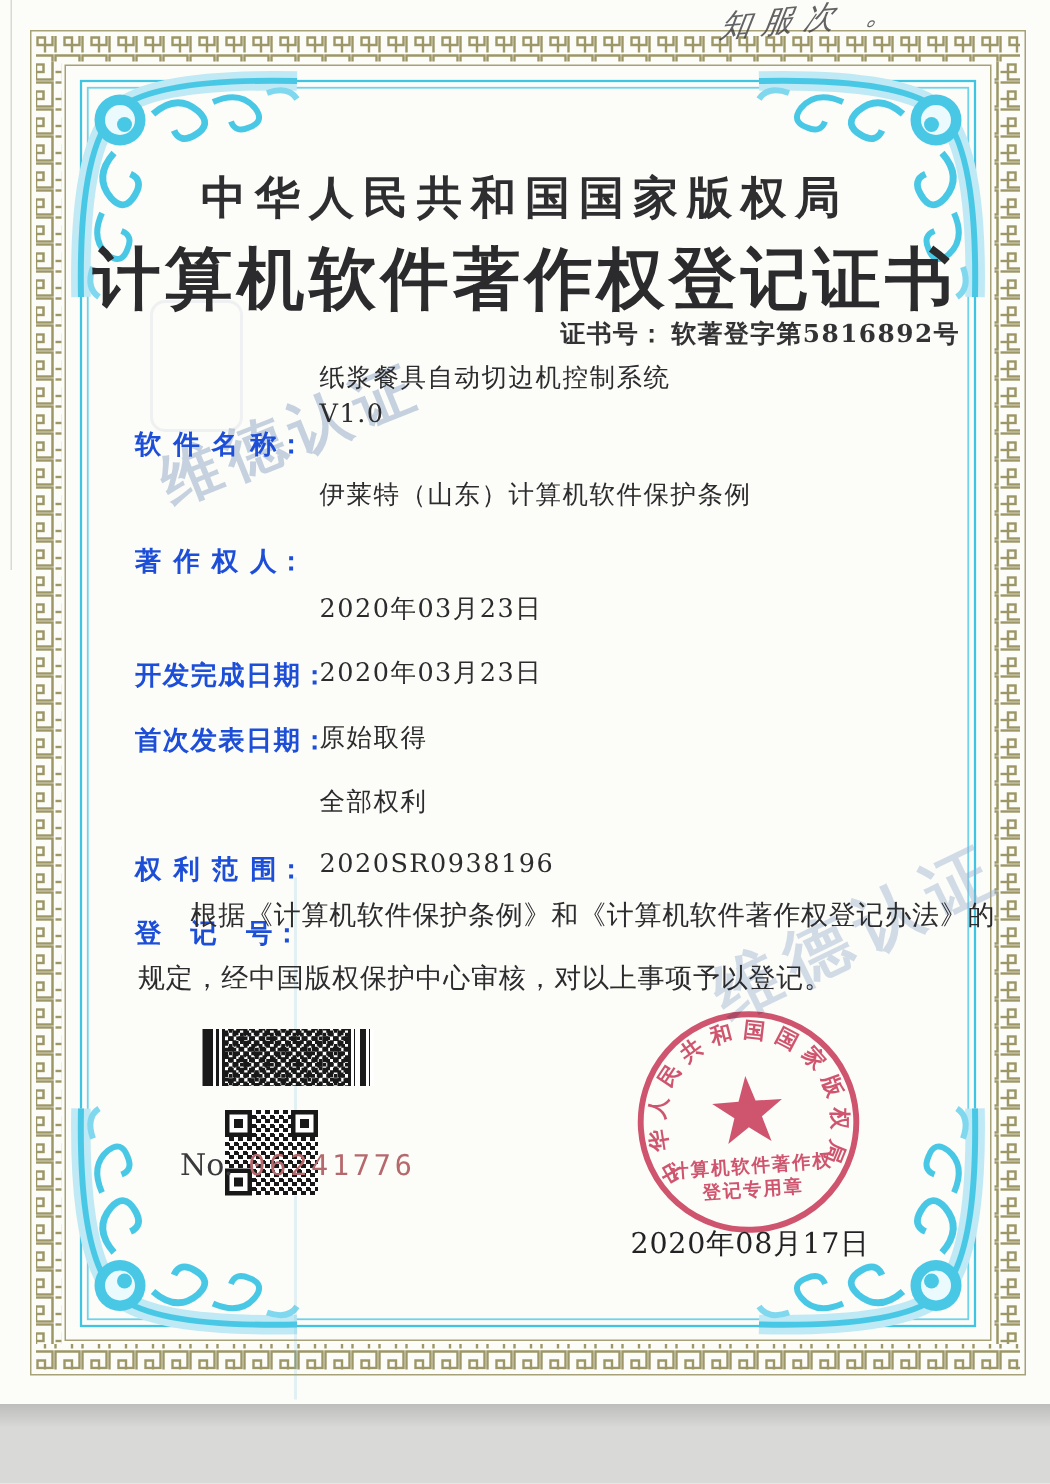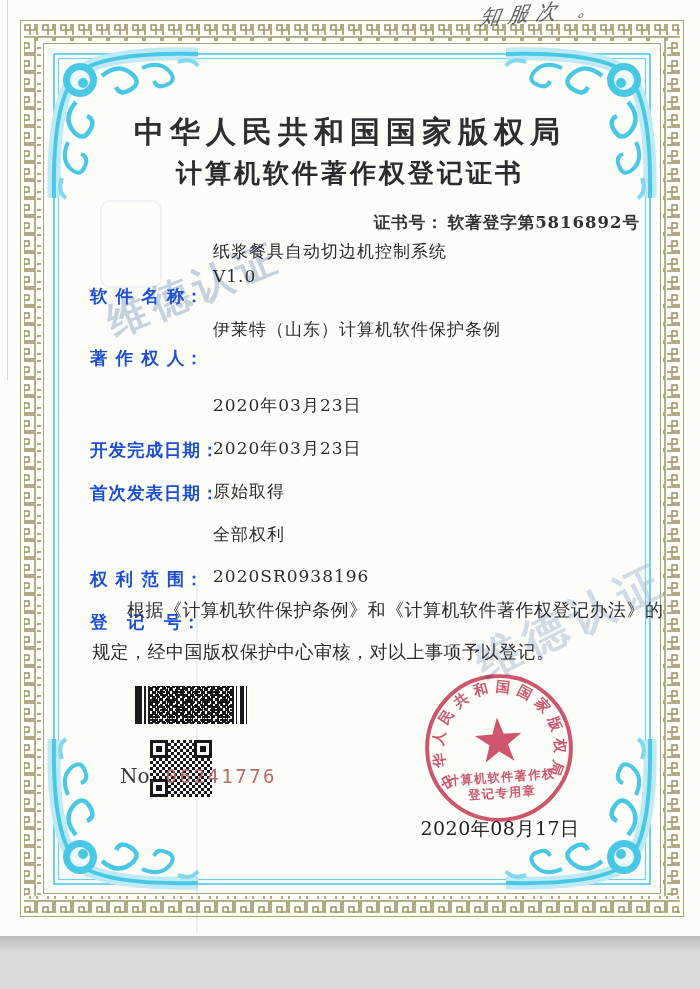--- a/index.html
+++ b/index.html
@@ -18,21 +18,21 @@
   .border-svg { position:absolute; left:0; top:0; }
 
   
   .abs { position:absolute; }
   .authority {
     left:0; top:112px; width:700px; text-align:center;
     font-size:30px; font-weight:bold; color:#2e2e30; letter-spacing:6px;
   }
   .cert-title {
     left:0; top:156px; width:700px; text-align:center;
-    font-size:26px; font-weight:bold; color:#2b2b2d; letter-spacing:3px;
+    font-size:45px; font-weight:bold; color:#2b2b2d; letter-spacing:3px;
   }
   .cert-no {
     left:0; top:212px; width:640px; text-align:right;
     font-size:16.5px; font-weight:bold; color:#333335; letter-spacing:1px;
   }
   .cert-no .lbl { margin-right:4px; }
 
   .field-label {
     left:90px; font-size:17.5px; font-weight:bold; color:#1d4ed8;
     white-space:pre; letter-spacing:1px;margin-top:44px;
@@ -162,21 +162,21 @@
   <div class="abs authority">中华人民共和国国家版权局</div>
   <div class="abs cert-title">计算机软件著作权登记证书</div>
   <div class="abs cert-no">
     <span class="lbl">证书号：</span><span>软著登字第5816892号</span>
   </div>
 
   <div class="abs field-label" style="top:240px">软 件 名 称：</div>
   <div class="abs field-value" style="top:240px">纸浆餐具自动切边机控制系统</div>
   <div class="abs field-value" style="top:266px">V1.0</div>
 
-  <div class="abs field-label" style="top:302px">著 作 权 人：</div>
+  <div class="abs field-label" style="top:318px">著 作 权 人：</div>
   <div class="abs field-value" style="top:318px">伊莱特（山东）计算机软件保护条例</div>
 
   <div class="abs field-label" style="top:394px">开发完成日期：</div>
   <div class="abs field-value" style="top:394px">2020年03月23日</div>
 
   <div class="abs field-label" style="top:437px">首次发表日期：</div>
   <div class="abs field-value" style="top:437px">2020年03月23日</div>
 
   <div class="abs field-value" style="top:480px">原始取得</div>
 

